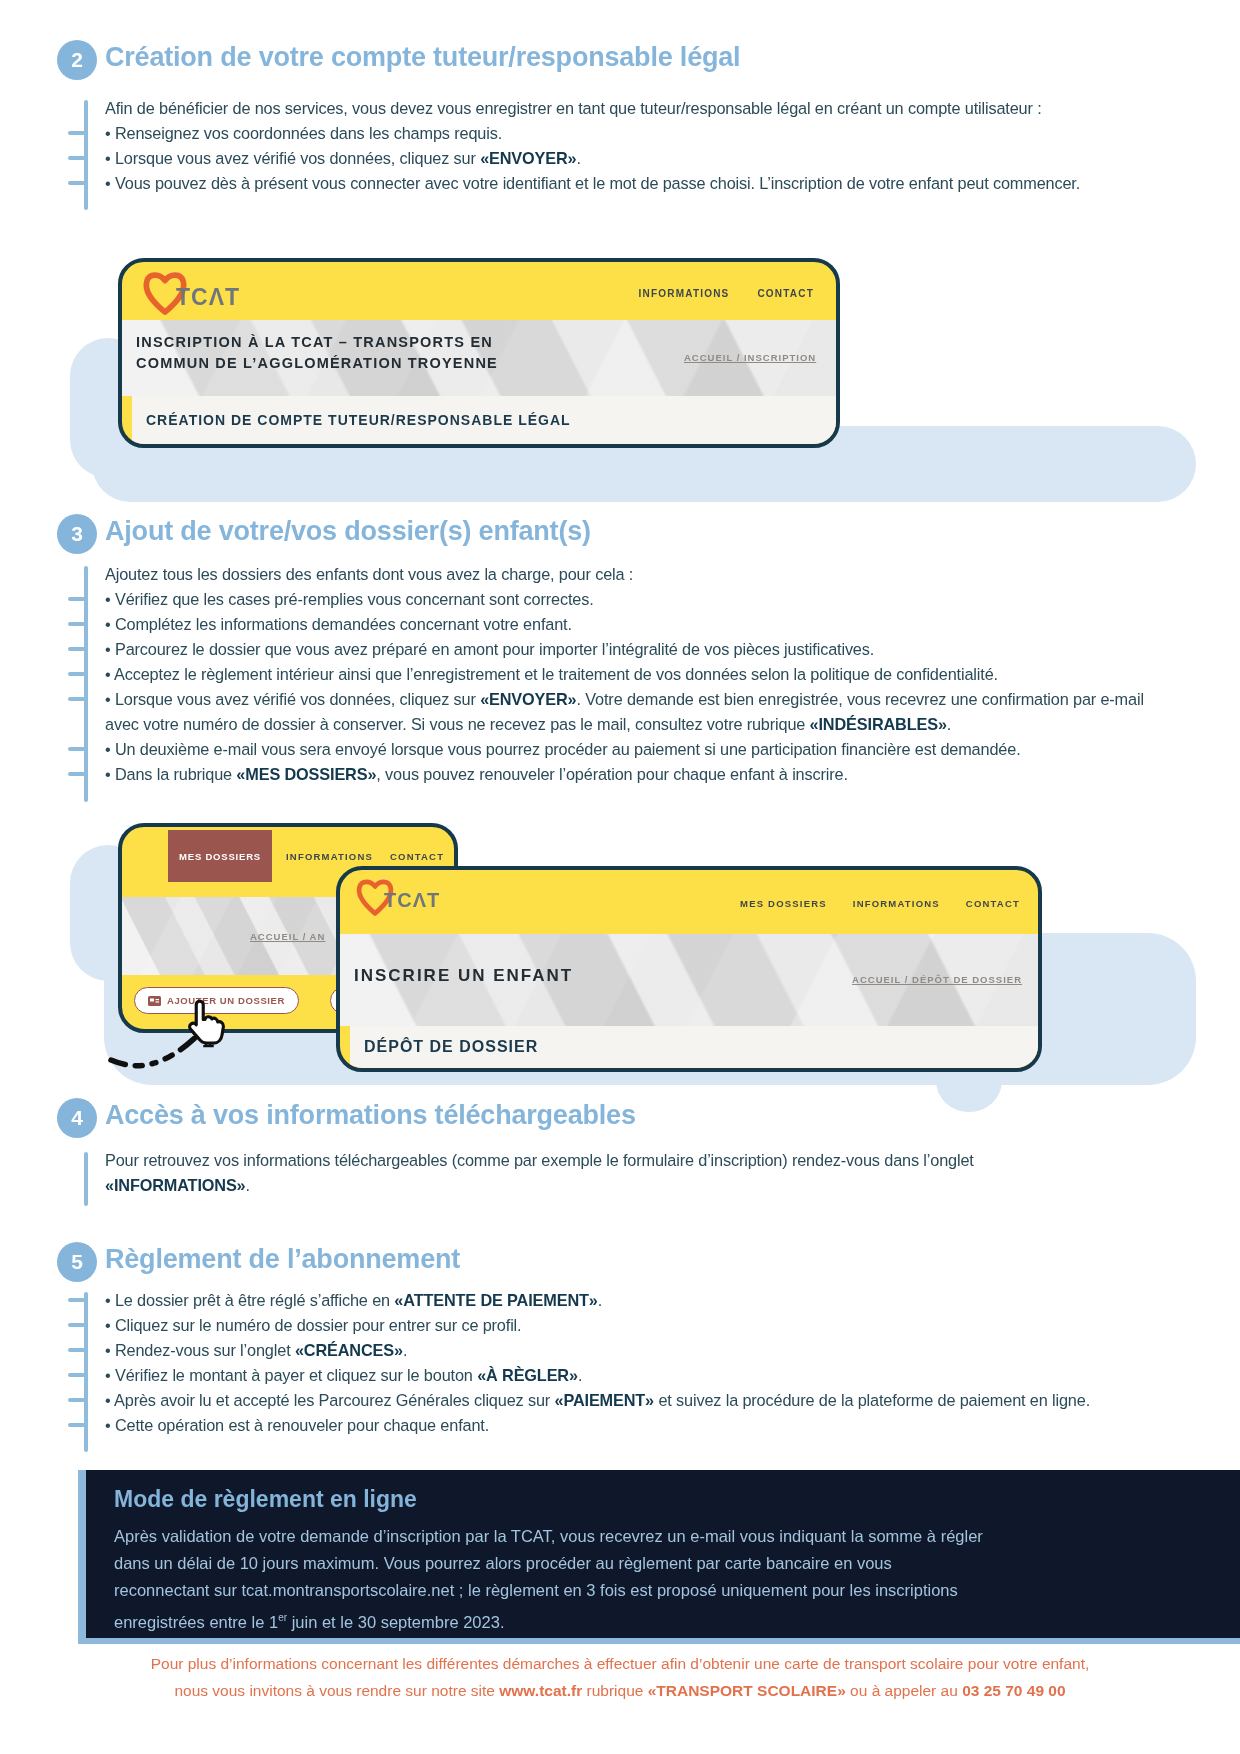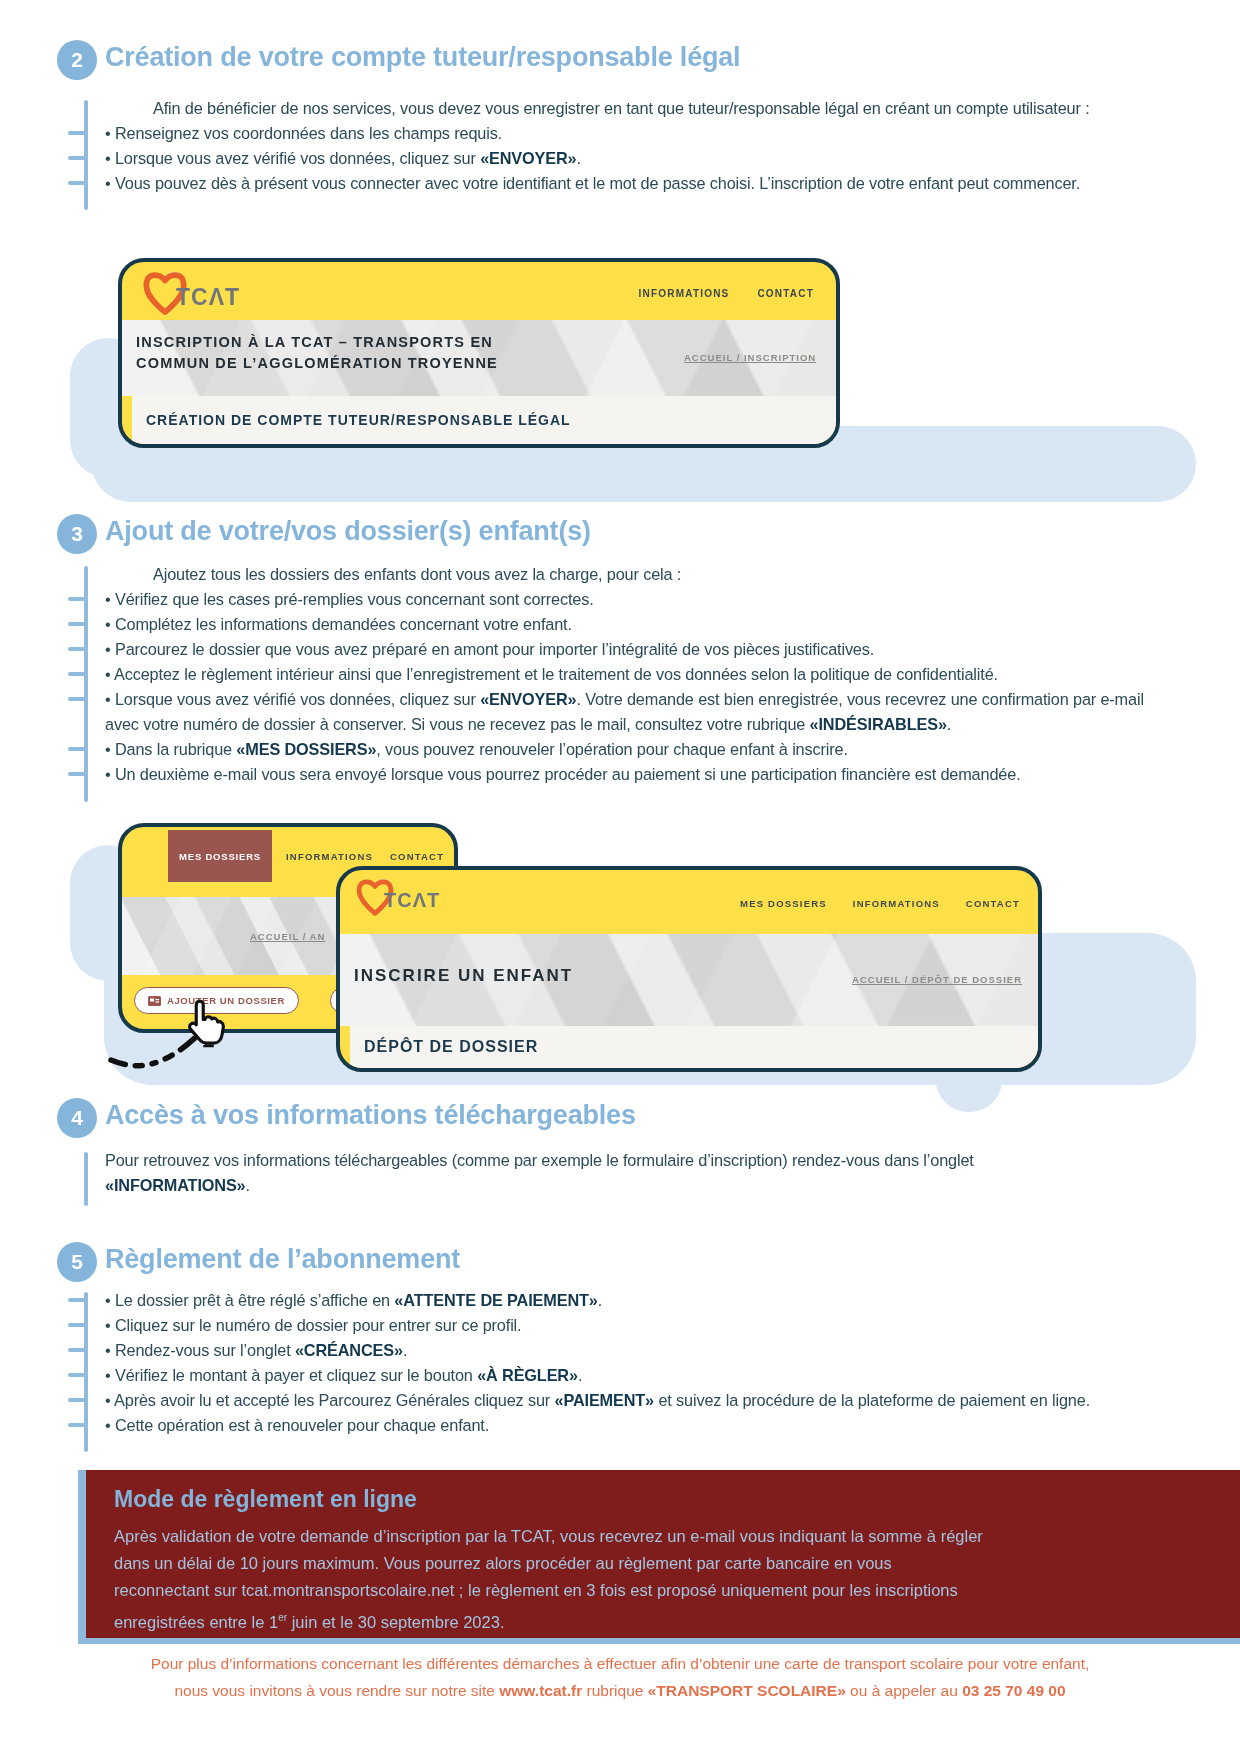--- a/index.html
+++ b/index.html
@@ -7,21 +7,21 @@
         font-family:"Liberation Sans", sans-serif;}
   
   .num{position:absolute;width:40px;height:40px;border-radius:50%;background:#85b5da;color:#fff;
        font-weight:bold;font-size:21px;display:flex;align-items:center;justify-content:center;}
   .h{position:absolute;left:105px;font-weight:bold;font-size:27px;color:#85b5da;letter-spacing:-0.2px;}
   .ruler{position:absolute;left:84px;width:4px;background:#8fbbdd;border-radius:2px;}
   .vbar{position:absolute;left:84px;width:4px;background:#8fbbdd;border-radius:2px;}
   .content{position:absolute;left:105px;width:1060px;font-size:16.3px;line-height:25px;
            letter-spacing:-0.15px;color:#2b4b58;}
   .content b{color:#14384d;}
-  .intro{max-width:1000px;margin-left:48px;}
+  .intro{max-width:1000px;}
   .bullet{position:relative;}
   .bullet.tick::before{content:"";position:absolute;left:-37px;top:10px;width:17px;height:4px;
            background:#8fbbdd;border-radius:2px;}
   
   .bgshape{position:absolute;background:#d9e7f4;}
   
   .card{position:absolute;background:#fde047;border:4px solid #16394c;border-radius:26px;overflow:hidden;}
   .card *{box-sizing:border-box;}
   .menu-item{position:absolute;font-weight:bold;color:#3f474e;letter-spacing:1.2px;}
   .menurow{position:absolute;display:flex;align-items:center;}
@@ -40,21 +40,21 @@
   .strip{position:absolute;left:10px;width:100%;background:#f6f4f1;display:flex;align-items:center;}
   .strip span{font-weight:bold;color:#1c3a4d;letter-spacing:1px;}
   .logo{position:absolute;display:flex;align-items:flex-start;}
   .logotext{font-weight:bold;color:#70767c;letter-spacing:1px;}
   .tab-active{position:absolute;background:#9a564e;display:flex;align-items:center;justify-content:center;}
   .tab-active span{color:#fff;font-size:9.5px;font-weight:bold;letter-spacing:0.8px;}
   .pill{position:absolute;display:inline-flex;align-items:center;gap:6px;border:1.5px solid #9a564e;
         border-radius:15px;color:#9a564e;font-size:9.5px;font-weight:bold;letter-spacing:0.6px;
         padding:7px 13px;background:#fff;white-space:nowrap;}
   
-  .notice{position:absolute;left:78px;top:1470px;width:1162px;height:174px;background:#7f1d1d;
+  .notice{position:absolute;left:78px;top:1470px;width:1162px;height:174px;background:#0f172a;
           border-left:8px solid #8fb9dc;border-bottom:6px solid #8fb9dc;box-sizing:border-box;
           padding:16px 40px 0 28px;}
   .notice-title{font-size:23px;font-weight:bold;color:#83b4d9;margin-bottom:10px;}
   .notice-body{max-width:870px;font-size:16.5px;line-height:27px;color:#a2c4de;}
   .notice-body sup{font-size:10px;}
   
   .footer{position:absolute;left:135px;top:1650px;width:970px;text-align:center;color:#e2714c;
           font-size:15.5px;line-height:27px;}
   .footer b{color:#e2714c;}
 </style>
@@ -104,22 +104,22 @@
   <div class="num" style="left:57px;top:514px;">3</div>
   <div class="h" style="top:516px;">Ajout de votre/vos dossier(s) enfant(s)</div>
   <div class="ruler" style="top:566px;height:236px;"></div>
   <div class="content" style="top:562px;">
     <div class="intro">Ajoutez tous les dossiers des enfants dont vous avez la charge, pour cela :</div>
     <div class="bullet tick">• Vérifiez que les cases pré-remplies vous concernant sont correctes.</div>
     <div class="bullet tick">• Complétez les informations demandées concernant votre enfant.</div>
     <div class="bullet tick">• Parcourez le dossier que vous avez préparé en amont pour importer l’intégralité de vos pièces justificatives.</div>
     <div class="bullet tick">• Acceptez le règlement intérieur ainsi que l’enregistrement et le traitement de vos données selon la politique de confidentialité.</div>
     <div class="bullet tick"><span>• Lorsque vous avez vérifié vos données, cliquez sur </span><b>«ENVOYER»</b><span>. Votre demande est bien enregistrée, vous recevrez une confirmation par e-mail avec votre numéro de dossier à conserver. Si vous ne recevez pas le mail, consultez votre rubrique </span><b>«INDÉSIRABLES»</b><span>.</span></div>
+    <div class="bullet tick">• Un deuxième e-mail vous sera envoyé lorsque vous pourrez procéder au paiement si une participation financière est demandée.</div>
     <div class="bullet tick"><span>• Dans la rubrique </span><b>«MES DOSSIERS»</b><span>, vous pouvez renouveler l’opération pour chaque enfant à inscrire.</span></div>
-    <div class="bullet tick">• Un deuxième e-mail vous sera envoyé lorsque vous pourrez procéder au paiement si une participation financière est demandée.</div>
   </div>
 
   <div class="card" style="left:118px;top:823px;width:332px;height:202px;z-index:1;">
     <div class="tab-active" style="left:46px;top:3px;width:104px;height:52px;">
       <span>MES DOSSIERS</span>
     </div>
     <span class="menu-item" style="left:164px;top:24px;font-size:9.5px;">INFORMATIONS</span>
     <span class="menu-item" style="left:268px;top:24px;font-size:9.5px;">CONTACT</span>
     <div class="hero" style="top:70px;height:78px;">
       <span class="crumb" style="left:128px;top:34px;">ACCUEIL / AN</span>

